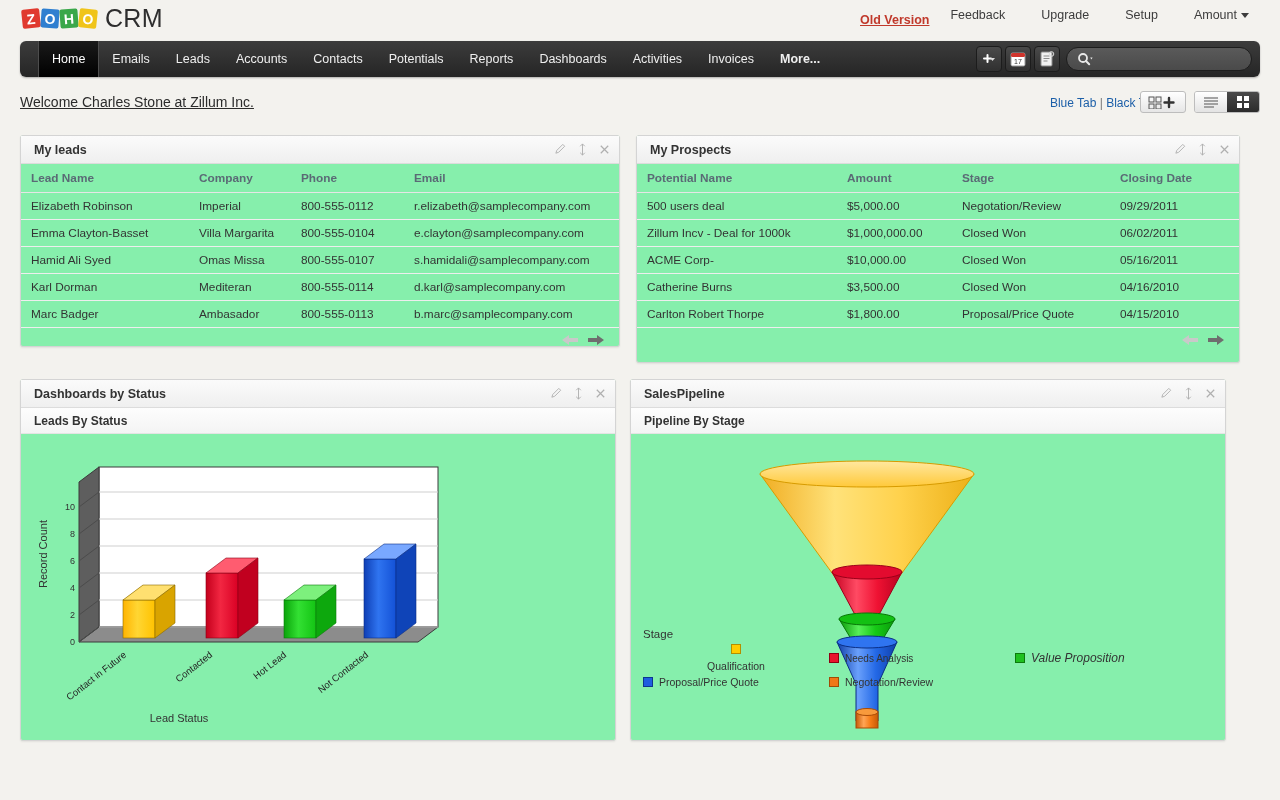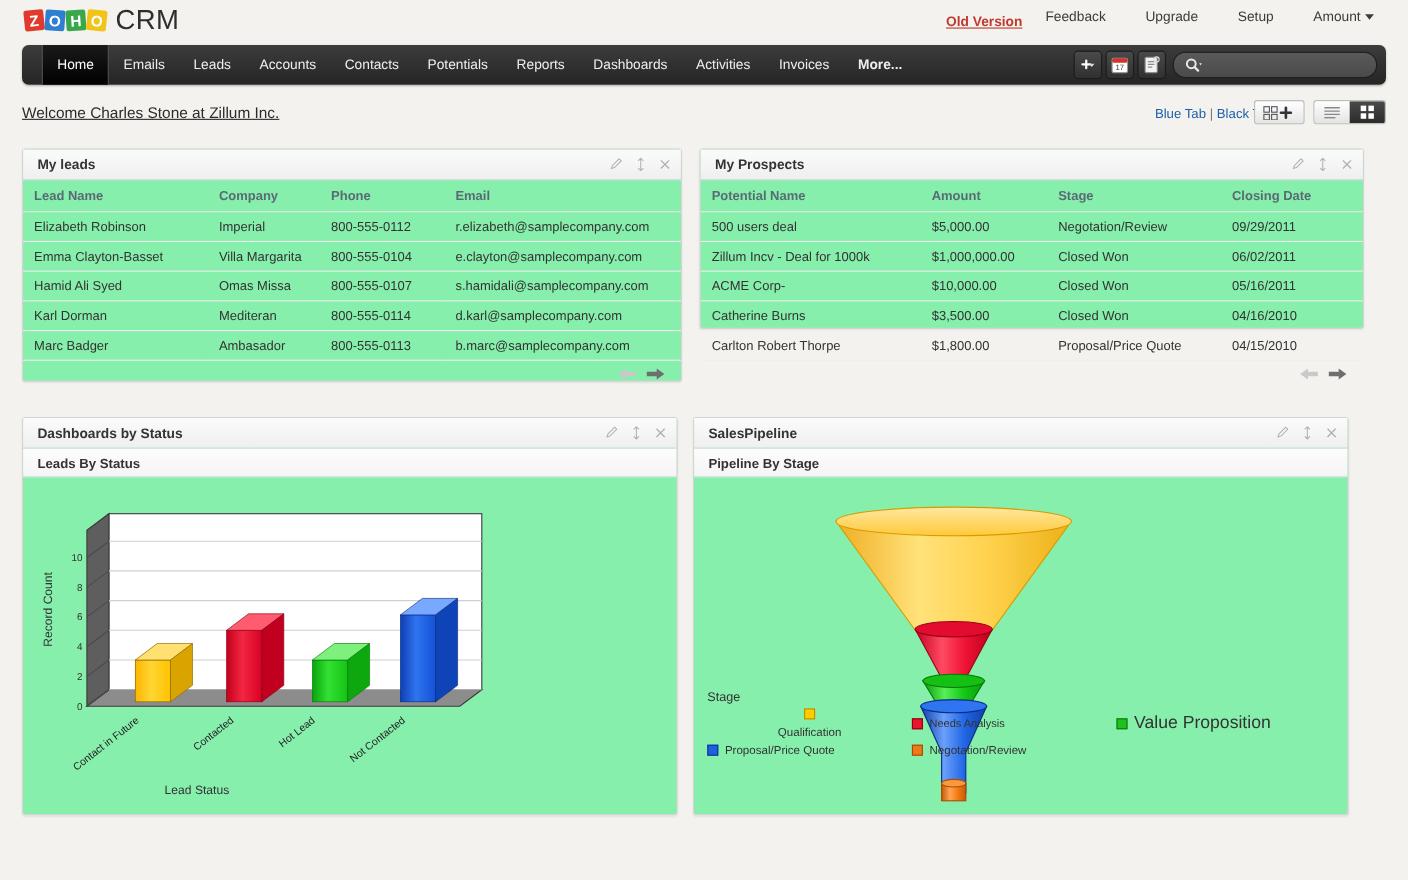--- a/index.html
+++ b/index.html
@@ -335,21 +335,21 @@
     <div class="pager">
       <svg class="arrw" width="18" height="12" viewBox="0 0 18 12">
         <path d="M17 4h-9V1L1 6l7 5V8h9z" fill="#c9c9c9"></path>
       </svg>
       <svg class="arrw" width="18" height="12" viewBox="0 0 18 12">
         <path d="M1 4h9V1l7 5-7 5V8H1z" fill="#6e6e6e"></path>
       </svg>
     </div>
   </div>
 
-  <div class="panel" style="left:636px; top:135px; width:604px; height:164px;">
+  <div class="panel" style="left:636px; top:135px; width:604px; height:228px;">
     <div class="panel-head">
       <div class="panel-title">My Prospects</div>
       <div class="panel-acts">
         <svg class="pact" viewBox="0 0 14 14">
           <path d="M2 11l1-3 6.5-6.5 2 2L5 10z" fill="none" stroke="#777"></path>
         </svg>
         <svg class="pact" viewBox="0 0 14 14">
           <path d="M7 1v12M4.5 3.5L7 1l2.5 2.5M4.5 10.5L7 13l2.5-2.5" fill="none" stroke="#777"></path>
         </svg>
         <svg class="pact" viewBox="0 0 14 14">
@@ -612,21 +612,21 @@
         <div style="width:186px; display:flex; align-items:center; gap:6px; margin-bottom:4px;flex-direction:column;">
           <span style="width:10px;height:10px;background:#ffcc00;border:1px solid #b38f00;display:inline-block;"></span>
           <span style="font-size:10.5px;color:#333;">Qualification</span>
         </div>
         <div style="width:186px; display:flex; align-items:center; gap:6px; margin-bottom:4px;">
           <span style="width:10px;height:10px;background:#e8152c;border:1px solid #8e0013;display:inline-block;"></span>
           <span style="font-size:10px;color:#333;">Needs Analysis</span>
         </div>
         <div style="width:186px; display:flex; align-items:center; gap:6px; margin-bottom:4px;">
           <span style="width:10px;height:10px;background:#1fc11f;border:1px solid #0c7a0c;display:inline-block;"></span>
-          <span style="font-size:16px;color:#333;">Value Proposition</span>
+          <span style="font-size:12px;color:#333;font-style:italic;">Value Proposition</span>
         </div>
         <div style="width:186px; display:flex; align-items:center; gap:6px;">
           <span style="width:10px;height:10px;background:#1f5fe0;border:1px solid #0d3690;display:inline-block;"></span>
           <span style="font-size:10.5px;color:#333;">Proposal/Price Quote</span>
         </div>
         <div style="width:186px; display:flex; align-items:center; gap:6px;">
           <span style="width:10px;height:10px;background:#f07818;border:1px solid #a04c06;display:inline-block;"></span>
           <span style="font-size:10.5px;color:#333;">Negotation/Review</span>
         </div>
       </div>

